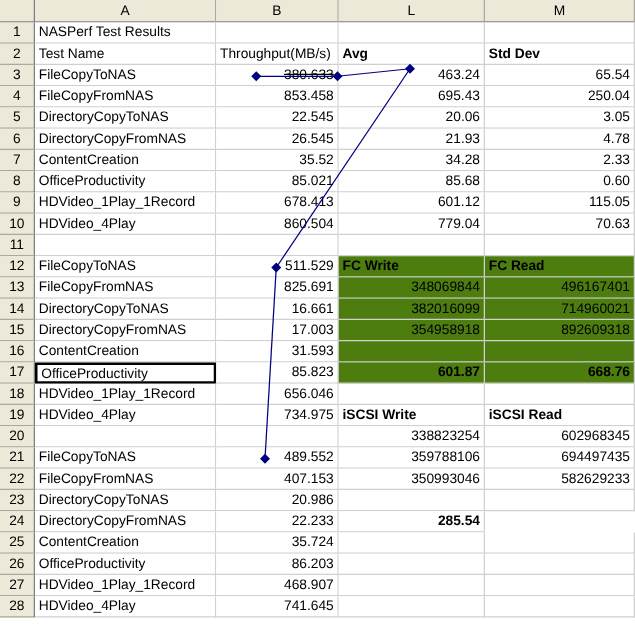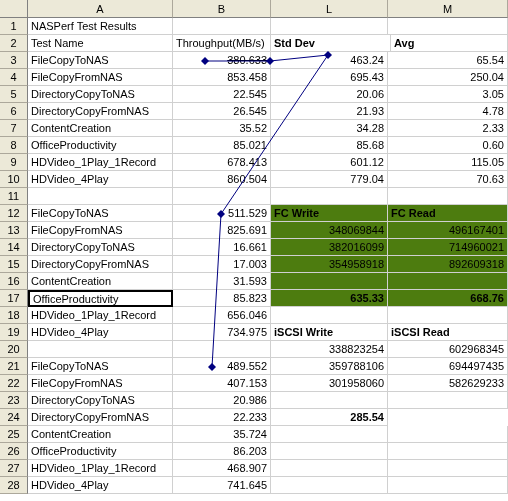--- a/index.html
+++ b/index.html
@@ -38,22 +38,22 @@
       <div class="cell rowhdr">1</div>
       <div class="cell colA">NASPerf Test Results</div>
       <div class="cell colB"></div>
       <div class="cell colL"></div>
       <div class="cell colM"></div>
     </div>
     <div class="row">
       <div class="cell rowhdr">2</div>
       <div class="cell colA">Test Name</div>
       <div class="cell colB">Throughput(MB/s)</div>
+      <div class="cell colL bold">Avg</div>
       <div class="cell colM bold">Std Dev</div>
-      <div class="cell colL bold">Avg</div>
     </div>
     <div class="row">
       <div class="cell rowhdr">3</div>
       <div class="cell colA">FileCopyToNAS</div>
       <div class="cell colB num" style="text-decoration: line-through;">380.633</div>
       <div class="cell colL num">463.24</div>
       <div class="cell colM num">65.54</div>
     </div>
     <div class="row">
       <div class="cell rowhdr">4</div>
@@ -143,21 +143,21 @@
       <div class="cell rowhdr">16</div>
       <div class="cell colA">ContentCreation</div>
       <div class="cell colB num">31.593</div>
       <div class="cell colL yellow"></div>
       <div class="cell colM yellow"></div>
     </div>
     <div class="row">
       <div class="cell rowhdr">17</div>
       <div class="cell colA seldark">OfficeProductivity</div>
       <div class="cell colB num">85.823</div>
-      <div class="cell colL num yellow bold">635.33</div>
+      <div class="cell colL num yellow bold">601.87</div>
       <div class="cell colM num yellow bold">668.76</div>
     </div>
     <div class="row">
       <div class="cell rowhdr">18</div>
       <div class="cell colA">HDVideo_1Play_1Record</div>
       <div class="cell colB num">656.046</div>
       <div class="cell colL"></div>
       <div class="cell colM"></div>
     </div>
     <div class="row">
@@ -178,21 +178,21 @@
       <div class="cell rowhdr">21</div>
       <div class="cell colA">FileCopyToNAS</div>
       <div class="cell colB num">489.552</div>
       <div class="cell colL num">359788106</div>
       <div class="cell colM num">694497435</div>
     </div>
     <div class="row">
       <div class="cell rowhdr">22</div>
       <div class="cell colA">FileCopyFromNAS</div>
       <div class="cell colB num">407.153</div>
-      <div class="cell colL num">301958060</div>
+      <div class="cell colL num">350993046</div>
       <div class="cell colM num">582629233</div>
     </div>
     <div class="row">
       <div class="cell rowhdr">23</div>
       <div class="cell colA">DirectoryCopyToNAS</div>
       <div class="cell colB num">20.986</div>
       <div class="cell colL"></div>
       <div class="cell colM"></div>
     </div>
     <div class="row">

